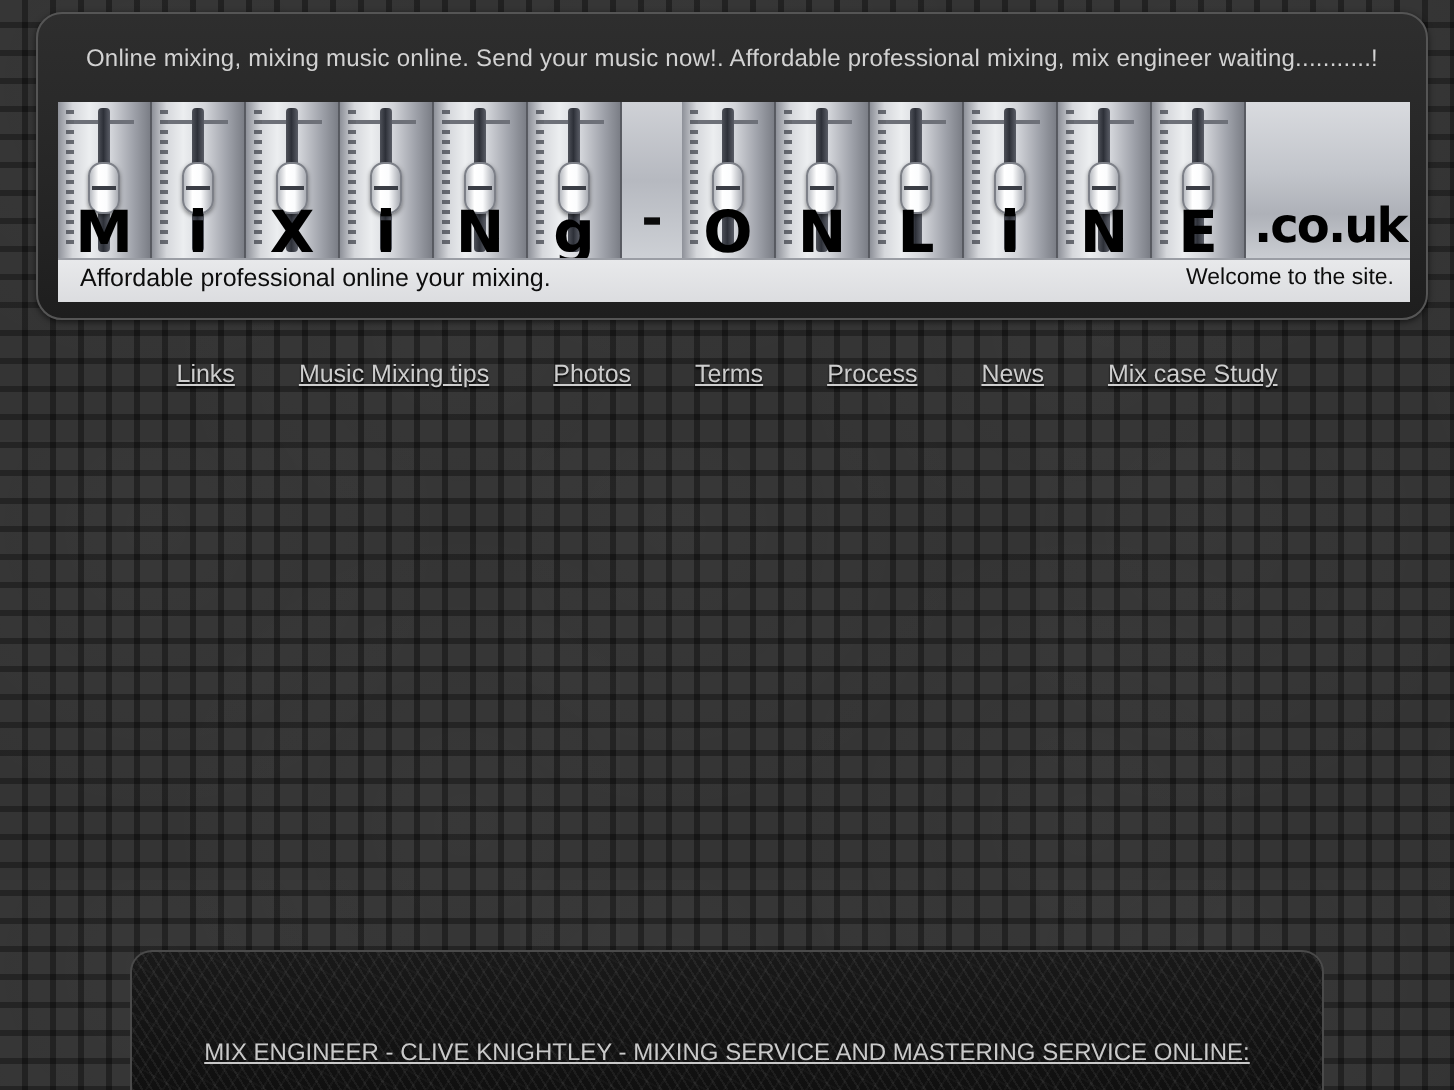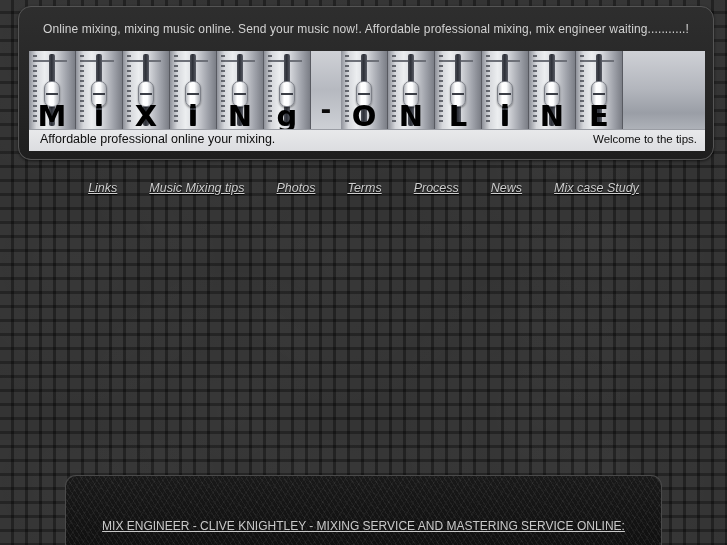--- a/index.html
+++ b/index.html
@@ -206,21 +206,20 @@
   }
 
   
   .nav {
     position: absolute;
     left: 0;
     top: 178px;
     width: 727px;
     text-align: center;
     white-space: nowrap;
-    font-style: italic;
   }
   .nav a {
     display: inline-block;
     color: #cdcdcd;
     font-size: 12.5px;
     text-decoration: underline;
     margin: 0 16px;
     text-shadow: 0 1px 1px rgba(0,0,0,0.9);
   }
 
@@ -351,25 +350,28 @@
           <div class="knob" style="top: 30px;"></div>
           <div class="channel-letter">N</div>
         </div>
         <div class="channel">
           <div class="detent l"></div>
           <div class="detent r"></div>
           <div class="slot"></div>
           <div class="knob" style="top: 30px;"></div>
           <div class="channel-letter">E</div>
         </div>
+        <div class="banner-tld">
+          <span>.co.uk</span>
+        </div>
       </div>
 
     <div class="banner-strip">
       <span class="strip-left">Affordable professional online your mixing.</span>
-      <span class="strip-right">Welcome to the tips.</span>
+      <span class="strip-right">Welcome to the site.</span>
     </div>
 
   </div>
 </div>
 
 <div class="nav">
   
 <a href="#">Links</a><a href="#">Music Mixing tips</a><a href="#">Photos</a><a href="#">Terms</a><a href="#">Process</a><a href="#">News</a><a href="#">Mix case Study</a></div>
 
 <div class="content-panel">

